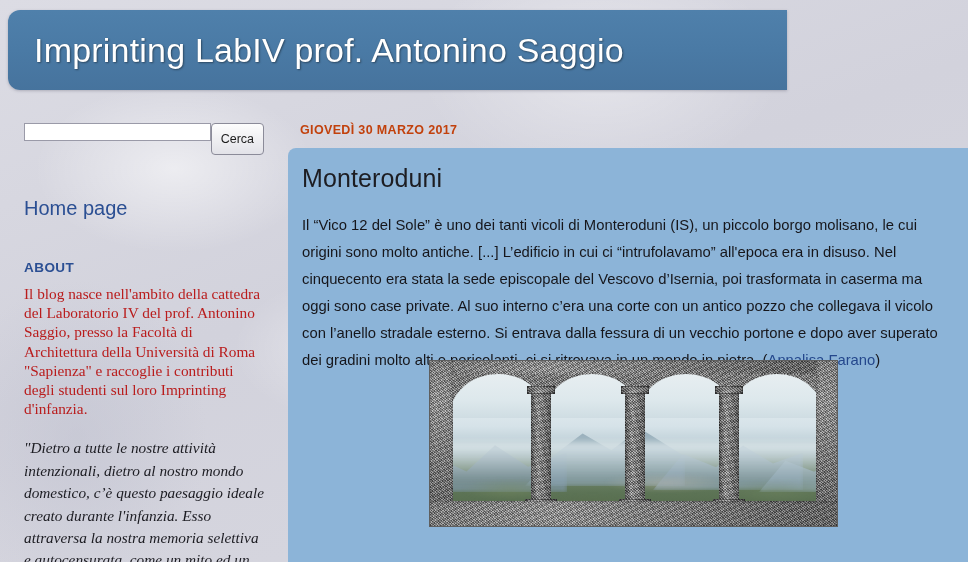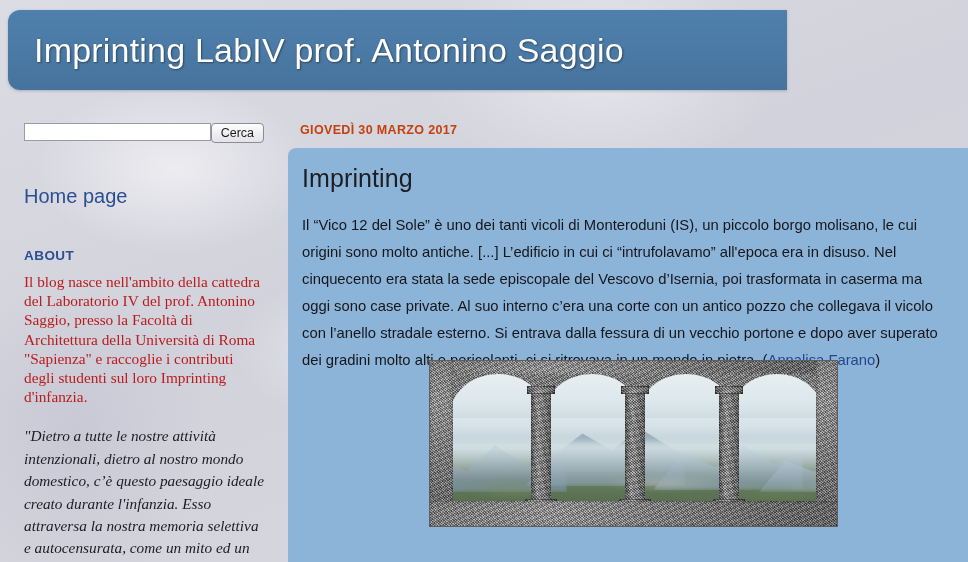--- a/index.html
+++ b/index.html
@@ -70,21 +70,21 @@
     background: #ffffff;
     font-family: "Liberation Sans", sans-serif;
     font-size: 12px;
     padding: 0 3px;
     outline: none;
     min-width: 0;
   }
   #search-button {
     flex: 0 0 auto;
     margin-left: 0;
-    height: 20px;
+    height: 32px;
     padding: 0 9px;
     border: 1px solid #8b8b99;
     border-radius: 4px;
     background: linear-gradient(180deg, #fdfdfd 0%, #eeeef1 55%, #e2e2e8 100%);
     font-family: "Liberation Sans", sans-serif;
     font-size: 12.5px;
     color: #1b1b1b;
     cursor: pointer;
     line-height: 16px;
   }
@@ -289,21 +289,21 @@
 
   <p class="about-quote">"Dietro a tutte le nostre attività intenzionali, dietro al nostro mondo domestico, c’è questo paesaggio ideale creato durante l'infanzia. Esso attraversa la nostra memoria selettiva e autocensurata, come un mito ed un idillio di come le cose dovrebbero essere, il paradiso perduto da riconquistare".</p>
 </div>
 
 <div id="main-column">
 
   <div id="post-date">GIOVEDÌ 30 MARZO 2017</div>
 
   <div id="post-panel">
 
-    <h1 id="post-title">Imprinting</h1>
+    <h1 id="post-title">Monteroduni</h1>
 
     <div id="post-body">
       <span>Il “Vico 12 del Sole” è uno dei tanti vicoli di Monteroduni (IS), un piccolo borgo molisano, le cui origini sono molto antiche. [...]  L’edificio in cui ci “intrufolavamo” all'epoca era in disuso. Nel cinquecento era stata la sede episcopale del Vescovo d’Isernia, poi trasformata in caserma ma oggi sono case private.  Al suo interno c’era una corte con un antico pozzo che collegava il vicolo con l’anello stradale esterno. Si entrava dalla fessura di un vecchio portone e dopo aver superato dei gradini molto alti e pericolanti, ci si ritrovava in un mondo in pietra. (</span><a id="post-author-link" href="#">Annalisa Farano</a><span>)</span>
     </div>
 
     <div id="post-image-wrap" title="Veduta attraverso quattro archi in pietra su un paesaggio di montagne">
       <div id="post-image">
         <div class="mtn m1"></div>
         <div class="mtn m2"></div>
         <div class="mtn m3"></div>

